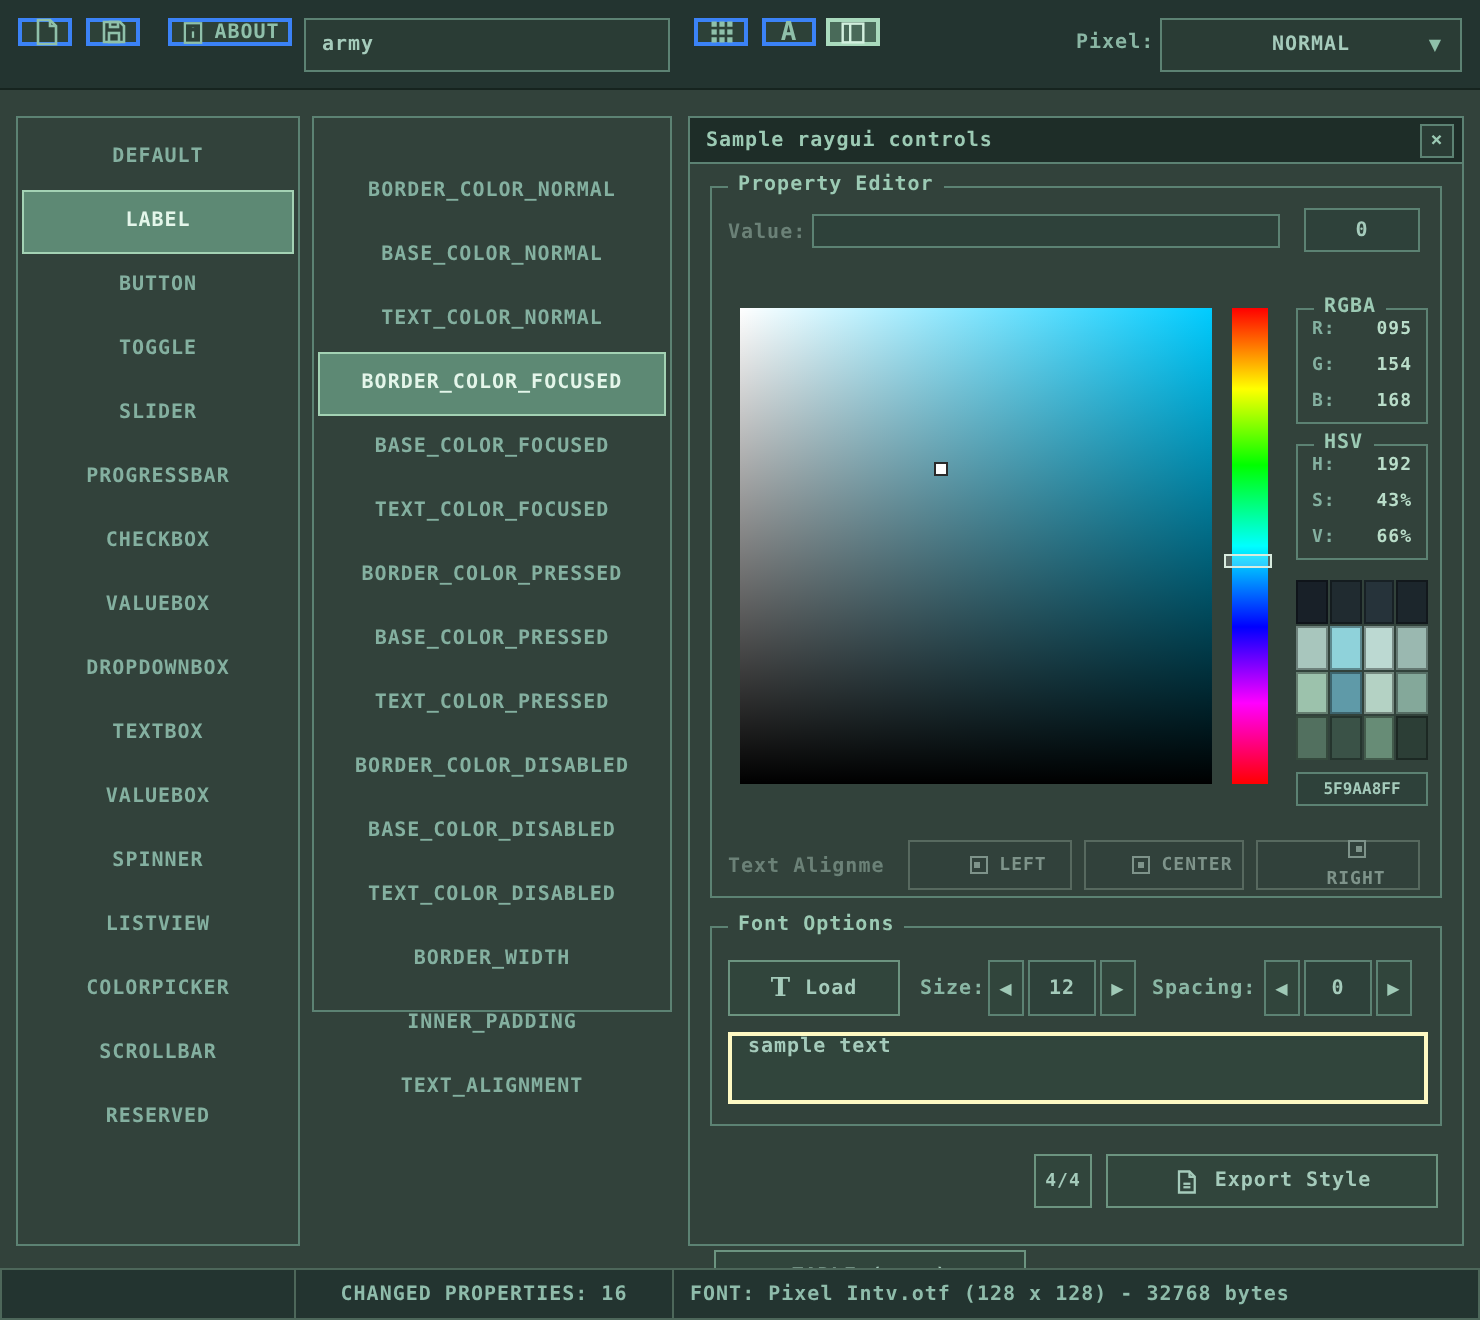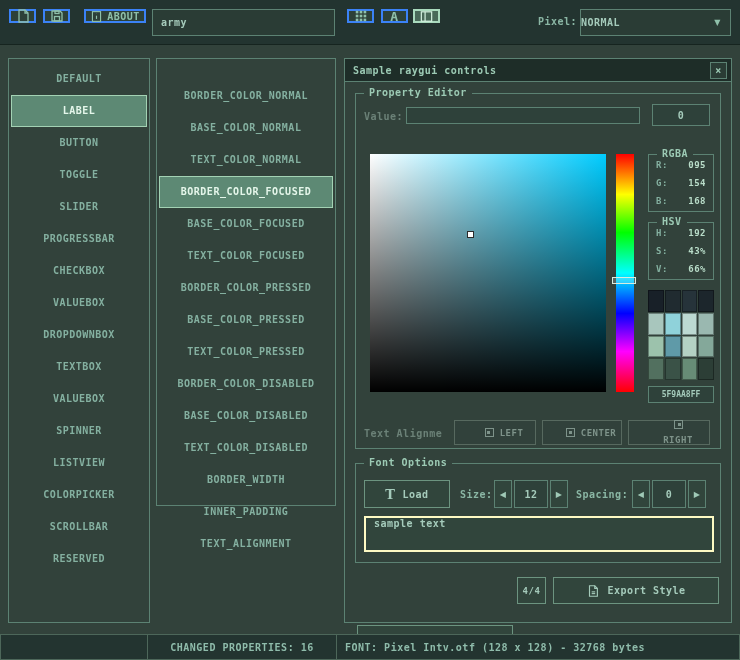--- a/index.html
+++ b/index.html
@@ -17,21 +17,21 @@
   #toolbar{position:absolute;left:0;top:0;width:740px;height:45px;background:#233430;border-bottom:1px solid #16241f;}
   .tb-btn{position:absolute;top:9px;width:27px;height:14px;background:#2d4138;border:2px solid #3b82f6;display:flex;align-items:center;justify-content:center;color:#8fc0aa;cursor:pointer;}
   #btn-new{left:9px;}
   #btn-save{left:43px;}
   #btn-about{left:84px;width:62px;gap:4px;}
   #style-input{position:absolute;left:152px;top:9px;width:183px;height:27px;background:#2a3c35;border:1px solid #5c8273;color:#a5cbbb;font:inherit;font-size:10px;letter-spacing:.5px;padding-left:8px;outline:none;}
   #btn-grid{left:347px;}
   #btn-text{left:381px;font-size:13px;}
   #btn-panel{left:413px;border-color:#a9dabd;background:#496a59;color:#d2f0de;}
   #state-label{position:absolute;left:538px;top:16px;}
-  #state-dd{position:absolute;left:580px;top:9px;width:151px;height:27px;border:1px solid #5c8273;background:#2a3c35;display:flex;align-items:center;justify-content:flex-start;color:#a5cbbb;cursor:pointer;}
+  #state-dd{position:absolute;left:580px;top:9px;width:151px;height:27px;border:1px solid #5c8273;background:#2a3c35;display:flex;align-items:center;justify-content:center;color:#a5cbbb;cursor:pointer;}
   #state-dd .arrow{position:absolute;right:9px;font-family:"DejaVu Sans",sans-serif;font-size:8px;color:#8fc0aa;}
 
   
   .list-panel{position:absolute;top:58px;border:1px solid #5c8273;background:#32423b;}
   #controls-list{left:8px;width:142px;height:565px;padding-top:4px;}
   #properties-list{left:156px;width:180px;height:448px;padding-top:21px;}
   .list-item{height:32px;line-height:32px;text-align:center;color:#84b0a0;cursor:pointer;}
   .list-item.selected{background:#5d8974;border:1px solid #a3d2b4;color:#e4f6ea;line-height:30px;margin:0 2px;}
 
   

